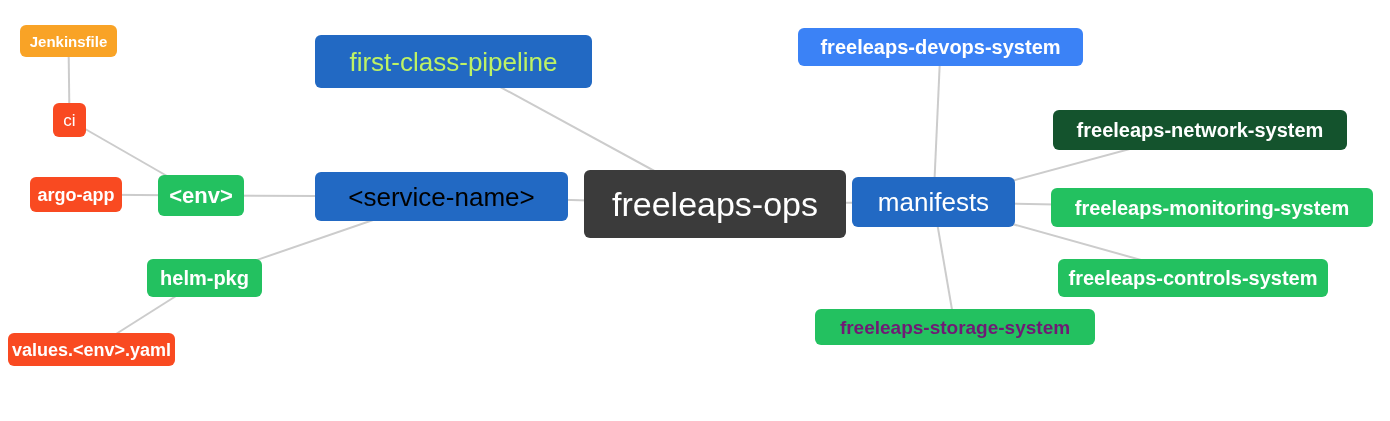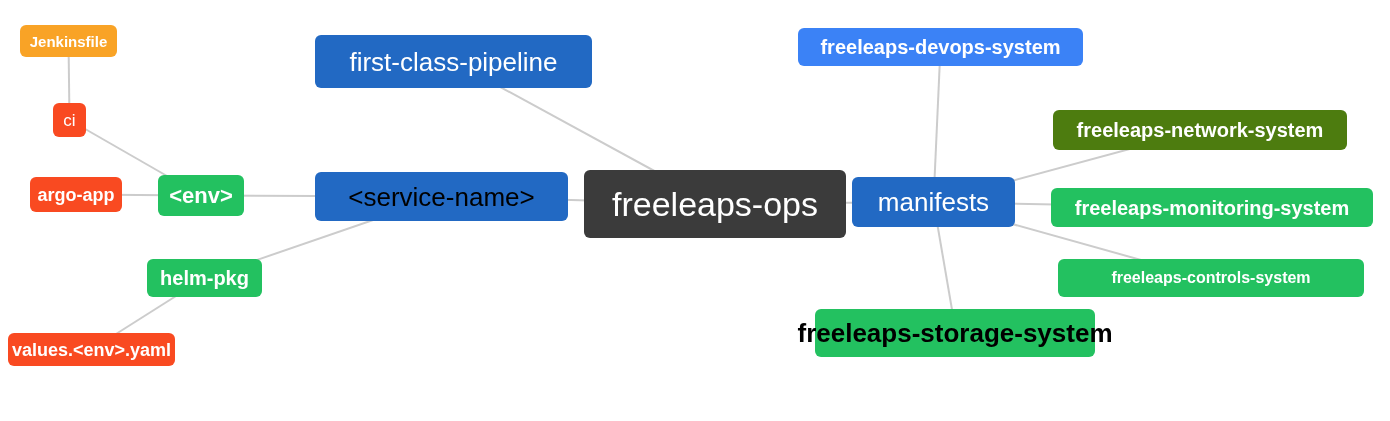--- a/index.html
+++ b/index.html
@@ -54,21 +54,21 @@
       <line x1="933.5" y1="202" x2="940.5" y2="47" stroke="#CCCCCC" stroke-width="2"></line>
       <line x1="933.5" y1="202" x2="1200" y2="130" stroke="#CCCCCC" stroke-width="2"></line>
       <line x1="933.5" y1="202" x2="1212" y2="207.5" stroke="#CCCCCC" stroke-width="2"></line>
       <line x1="933.5" y1="202" x2="1205.5" y2="278" stroke="#CCCCCC" stroke-width="2"></line>
       <line x1="933.5" y1="202" x2="955" y2="327" stroke="#CCCCCC" stroke-width="2"></line>
     </svg>
   <div id="node-layer">
       <div class="node" style="left: 584px; top: 170px; width: 262px; height: 68px; font-size: 34px; font-weight: 400; background: rgb(59, 59, 59); color: rgb(255, 255, 255);">
         <span>freeleaps-ops</span>
       </div>
-      <div class="node" style="left: 315px; top: 35px; width: 277px; height: 53px; font-size: 26px; font-weight: 400; background: rgb(34, 105, 195); color: #ffffff;">
+      <div class="node" style="left: 315px; top: 35px; width: 277px; height: 53px; font-size: 26px; font-weight: 400; background: rgb(34, 105, 195); color: #bef264;">
         <span>first-class-pipeline</span>
       </div>
       <div class="node" style="left: 315px; top: 172px; width: 253px; height: 49px; font-size: 26px; font-weight: 400; background: rgb(34, 105, 195); color: #000000; align-items: center;">
         <span>&lt;service-name&gt;</span>
       </div>
       <div class="node" style="left: 852px; top: 177px; width: 163px; height: 50px; font-size: 26px; font-weight: 400; background: rgb(34, 105, 195); color: rgb(255, 255, 255);">
         <span>manifests</span>
       </div>
       <div class="node" style="left: 158px; top: 175px; width: 86px; height: 41px; font-size: 22px; font-weight: 700; background: rgb(35, 193, 96); color: rgb(255, 255, 255);">
         <span>&lt;env&gt;</span>
@@ -84,26 +84,26 @@
       </div>
       <div class="node" style="left: 8px; top: 333px; width: 167px; height: 33px; font-size: 18px; font-weight: 700; background: rgb(249, 74, 33); color: rgb(255, 255, 255);">
         <span>values.&lt;env&gt;.yaml</span>
       </div>
       <div class="node" style="left: 20px; top: 25px; width: 97px; height: 32px; font-size: 15px; font-weight: 700; background: rgb(249, 163, 38); color: rgb(255, 255, 255);">
         <span>Jenkinsfile</span>
       </div>
       <div class="node" style="left: 798px; top: 28px; width: 285px; height: 38px; font-size: 20px; font-weight: 700; background: #3b82f6; color: rgb(255, 255, 255);">
         <span>freeleaps-devops-system</span>
       </div>
-      <div class="node" style="left: 1053px; top: 110px; width: 294px; height: 40px; font-size: 20px; font-weight: 700; background: #4d7c0f; color: rgb(255, 255, 255);">
+      <div class="node" style="left: 1053px; top: 110px; width: 294px; height: 40px; font-size: 20px; font-weight: 700; background: #14532d; color: rgb(255, 255, 255);">
         <span>freeleaps-network-system</span>
       </div>
       <div class="node" style="left: 1051px; top: 188px; width: 322px; height: 39px; font-size: 20px; font-weight: 700; background: rgb(35, 193, 96); color: rgb(255, 255, 255);">
         <span>freeleaps-monitoring-system</span>
       </div>
-      <div class="node" style="left: 1058px; top: 259px; width: 306px; height: 38px; font-size: 16px; font-weight: 700; background: rgb(35, 193, 96); color: rgb(255, 255, 255);">
+      <div class="node" style="left: 1058px; top: 259px; width: 270px; height: 38px; font-size: 20px; font-weight: 700; background: rgb(35, 193, 96); color: rgb(255, 255, 255);">
         <span>freeleaps-controls-system</span>
       </div>
-      <div class="node" style="left: 815px; top: 309px; width: 280px; height: 48px; font-size: 26px; font-weight: 700; background: rgb(35, 193, 96); color: #000000;">
+      <div class="node" style="left: 815px; top: 309px; width: 280px; height: 36px; font-size: 19px; font-weight: 700; background: rgb(35, 193, 96); color: #701a75;">
         <span>freeleaps-storage-system</span>
       </div>
     </div>
 </div>
 
 </body></html>

